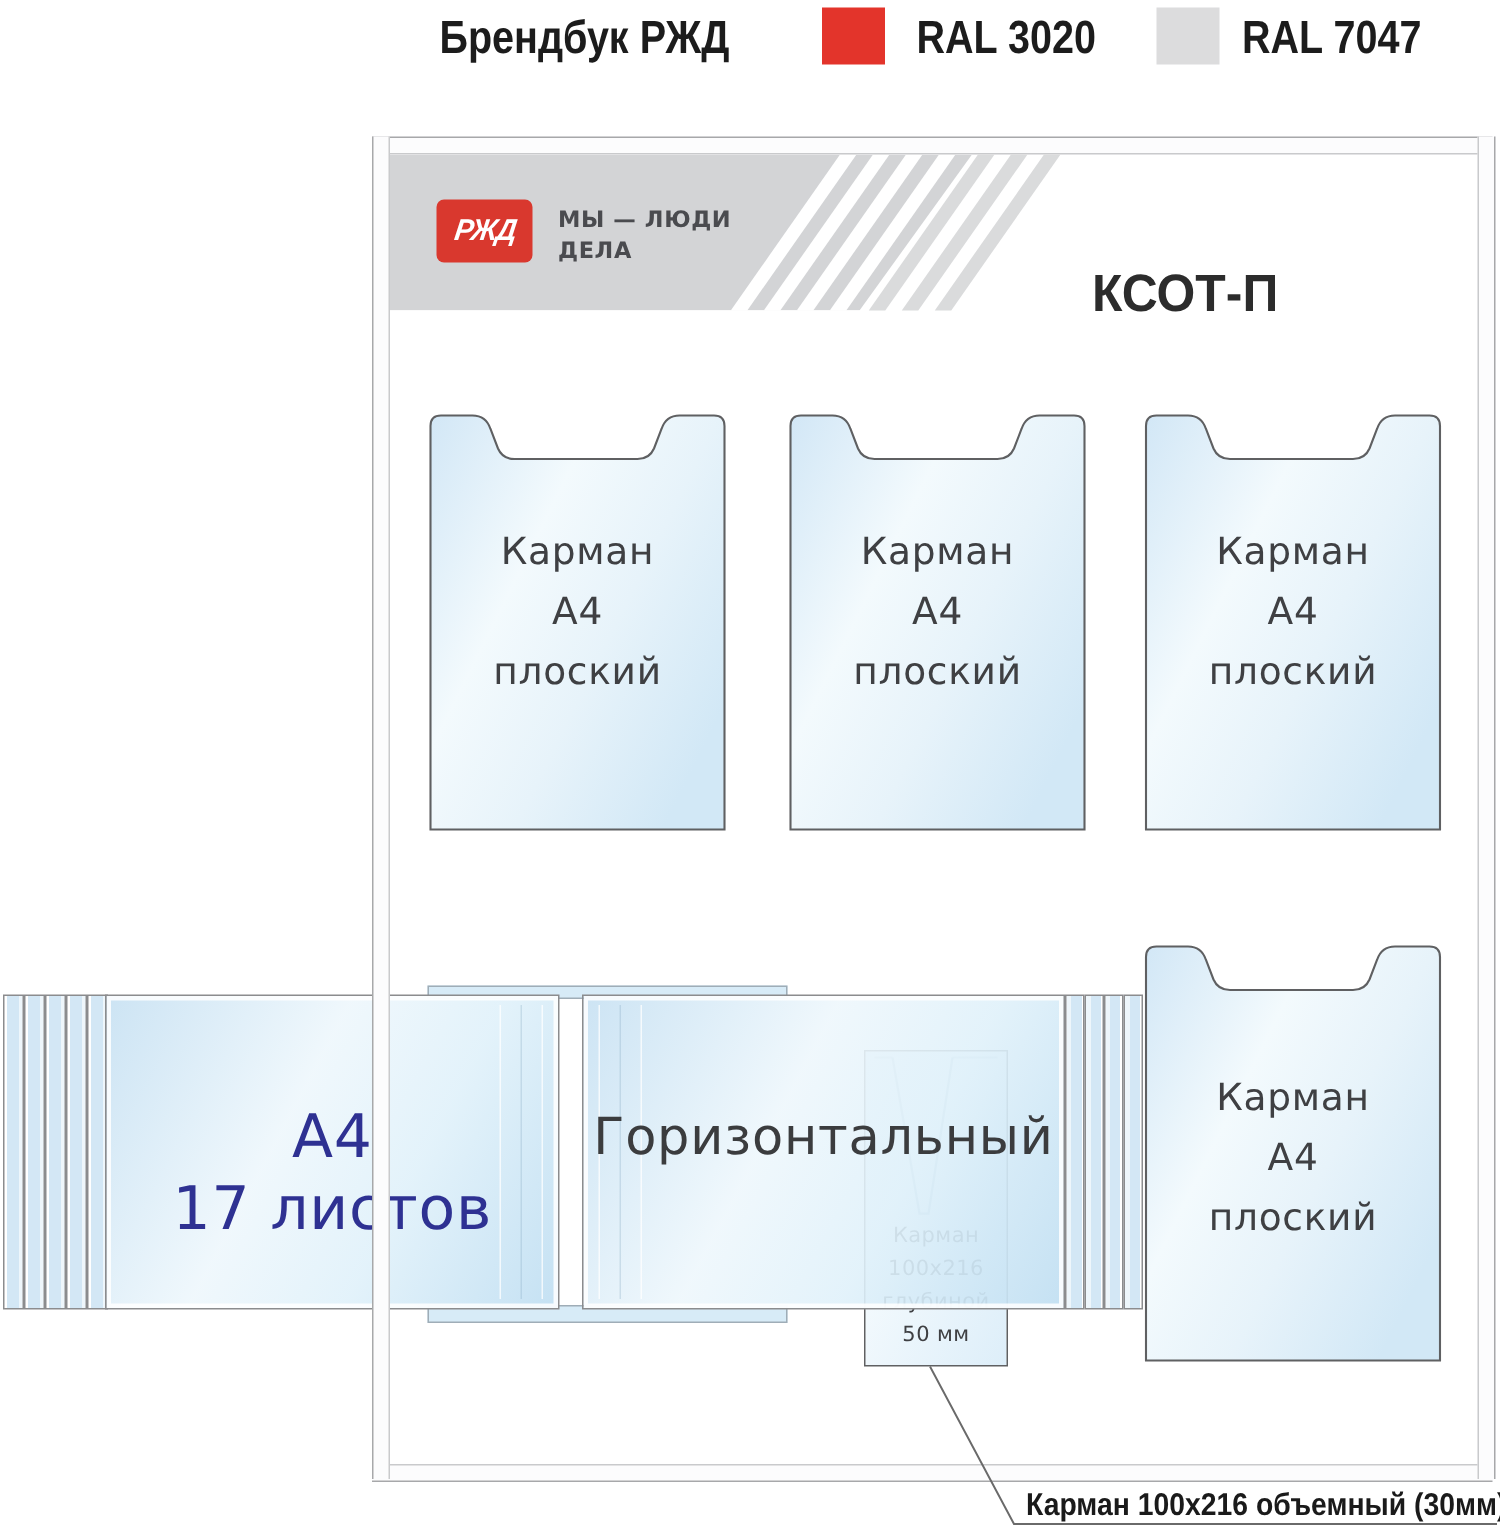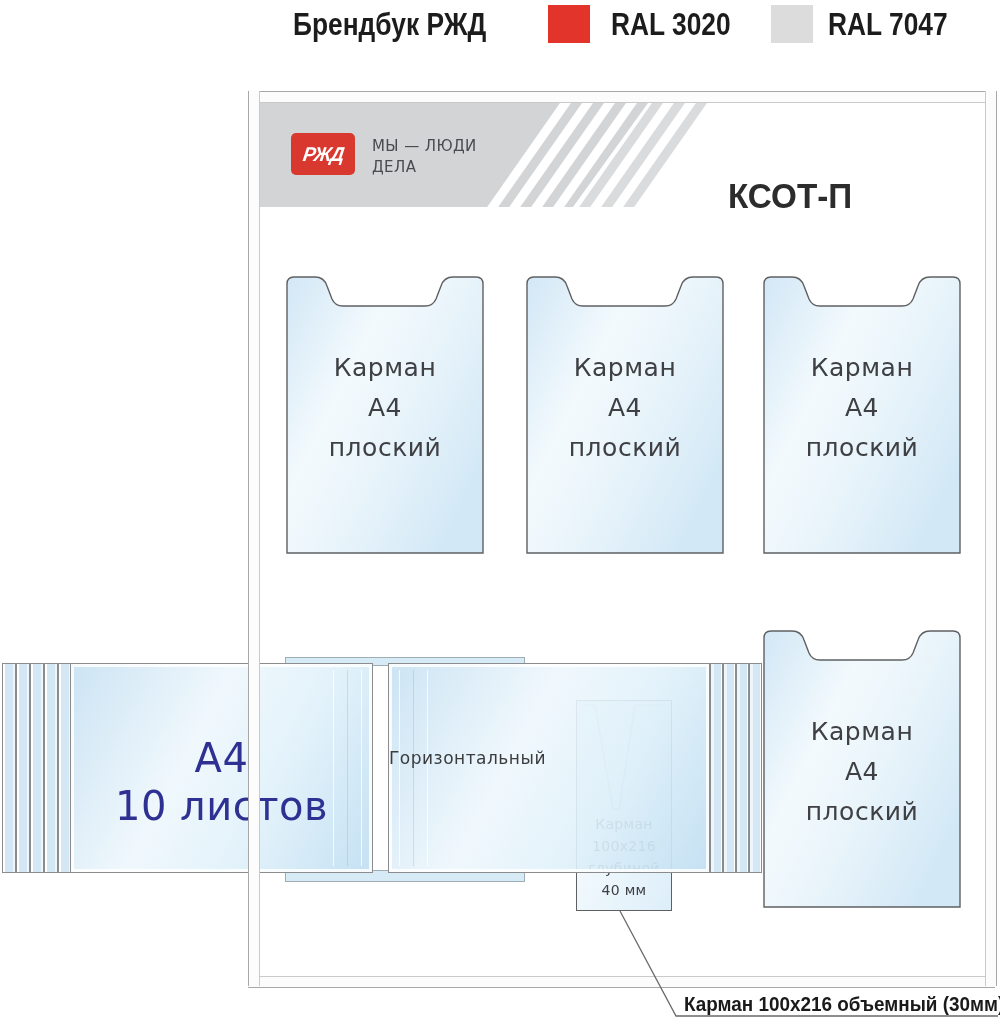--- a/index.html
+++ b/index.html
@@ -35,21 +35,21 @@
     left:291px;top:133px;width:64px;height:42px;background:#d9382e;border-radius:5px;
     z-index:2;display:flex;align-items:center;justify-content:center;
   }
   .logo-txt{
     color:#ffffff;font-weight:800;font-style:italic;font-size:20px;
     transform:skewX(-8deg) scaleX(.95);letter-spacing:-1px;
     font-family:"Liberation Sans",sans-serif;
   }
   .slogan{
     left:372px;top:136px;z-index:2;color:#4a4b4f;font-size:15px;line-height:21px;
-    letter-spacing:.4px;font-weight:400;
+    letter-spacing:.4px;font-weight:700;
   }
   .board-title{
     left:728px;top:176px;z-index:2;color:#2c2c2c;font-weight:800;font-size:35px;
     font-family:"Liberation Sans",sans-serif;transform:scaleX(.95);transform-origin:left top;
     letter-spacing:0;white-space:nowrap;
   }
   
   .pocket{z-index:2;width:200px;height:283px;}
   .pocket svg{position:absolute;left:0;top:0;width:100%;height:100%;}
   .pocket-label{
@@ -75,22 +75,22 @@
   .sliver{z-index:10;box-sizing:border-box;border:1px solid #8b8c8e;height:210px;top:663px;}
   .sliver.l{background:linear-gradient(90deg,#ffffff 0 2px,#d3e7f5 2px 10px,#eef6fb 10px 100%);}
   .sliver.r{background:linear-gradient(90deg,#eef6fb 0 3px,#d3e7f5 3px 10px,#ffffff 10px 100%);}
   .streak{position:absolute;top:6px;bottom:6px;width:1px;background:rgba(255,255,255,.75);}
   .streak.d{background:rgba(130,165,190,.28);}
   .stack-label-a4{
     position:absolute;left:0;top:70px;width:100%;text-align:center;color:#2e3192;
     font-size:40px;line-height:48px;font-weight:500;letter-spacing:.5px;
   }
   .stack-label-kps{
-    position:absolute;left:0;top:76px;width:100%;text-align:left;color:#3b3c3e;
-    font-size:17px;line-height:37px;letter-spacing:.5px;
+    position:absolute;left:0;top:76px;width:100%;text-align:center;color:#3b3c3e;
+    font-size:34px;line-height:37px;letter-spacing:.5px;
   }
   
   .annot-text{
     left:684px;top:992px;z-index:50;color:#1a1a1a;font-weight:800;font-size:21px;
     font-family:"Liberation Sans",sans-serif;transform:scaleX(.9);transform-origin:left top;
     white-space:nowrap;letter-spacing:0;
   }
   #leader{left:0;top:0;width:1000px;height:1024px;z-index:45;pointer-events:none;}
 </style>
 </head>
@@ -183,36 +183,36 @@
 
   <div class="abs small-pocket">
     <svg style="position:absolute;left:0;top:0;" width="94" height="115" viewBox="0 0 94 115">
       <path d="M18,4 L36,108 L42,108 L58,4" fill="none" stroke="#9db6c8" stroke-width="1.5" opacity="0.7"></path>
       <path d="M6,4 L18,4 M58,4 L88,4" fill="none" stroke="#9db6c8" stroke-width="1.2" opacity="0.5"></path>
     </svg>
     <div class="small-label">
       <div>Карман</div>
       <div>100х216</div>
       <div>глубиной</div>
-      <div>40 мм</div>
+      <div>50 мм</div>
     </div>
   </div>
 
   <div class="abs sliver l" style="left:2px;width:14px;"></div>
   <div class="abs sliver l" style="left:16px;width:14px;"></div>
   <div class="abs sliver l" style="left:30px;width:14px;"></div>
   <div class="abs sliver l" style="left:44px;width:14px;"></div>
   <div class="abs sliver l" style="left:58px;width:14px;"></div>
   <div class="abs sheet sheet-front" style="left:70px;top:663px;width:303px;height:210px;">
     <div class="streak" style="left:262px;"></div>
     <div class="streak d" style="left:276px;"></div>
     <div class="streak" style="left:290px;"></div>
     <div class="stack-label-a4">
       <div>А4</div>
-      <div>10 листов</div>
+      <div>17 листов</div>
     </div>
   </div>
 
   <div class="abs sliver r" style="left:749px;width:13px;"></div>
   <div class="abs sliver r" style="left:736px;width:13px;"></div>
   <div class="abs sliver r" style="left:723px;width:13px;"></div>
   <div class="abs sliver r" style="left:710px;width:13px;"></div>
   <div class="abs sheet sheet-front" style="left:388px;top:663px;width:322px;height:210px;">
     <div class="streak" style="left:10px;"></div>
     <div class="streak d" style="left:24px;"></div>

